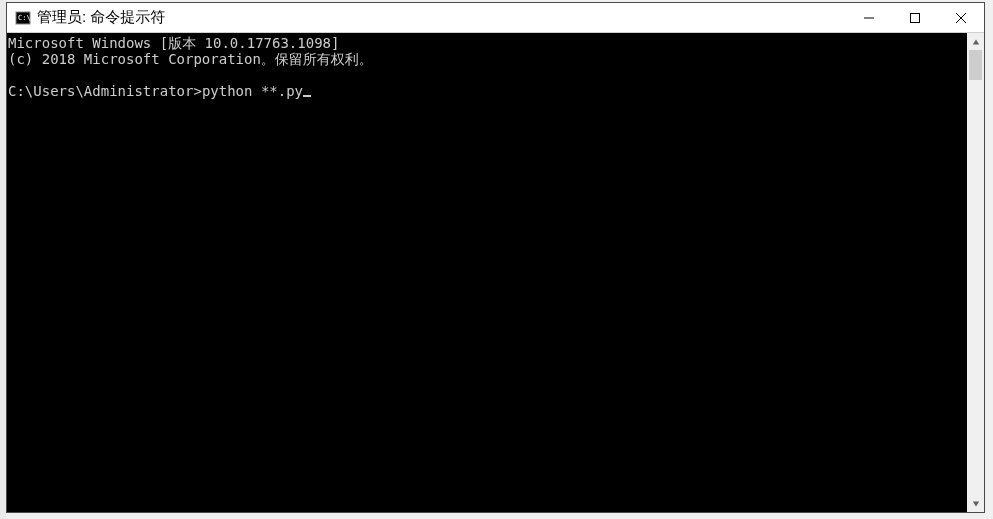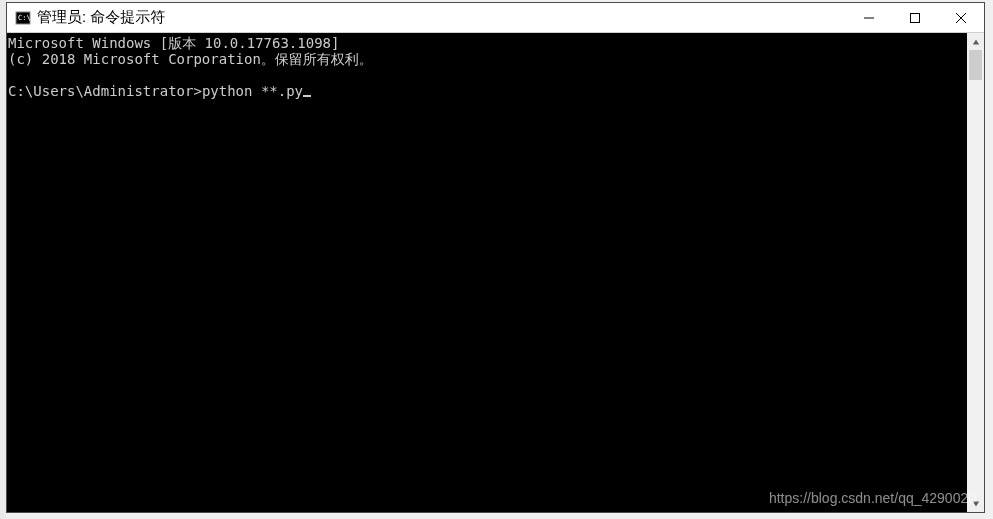--- a/index.html
+++ b/index.html
@@ -179,15 +179,14 @@
       <div class="scroll-track">
         <div class="scroll-thumb"></div>
       </div>
       <button class="scroll-btn">
         <svg viewBox="0 0 10 10" width="8" height="8">
             <polygon points="1,2 9,2 5,8" fill="#606060"></polygon>
           </svg>
       </button>
     </div>
 
-    <div class="watermark">https://blog.csdn.net/qq_4290020</div>
   </div>
 </div>
 
 </body></html>

